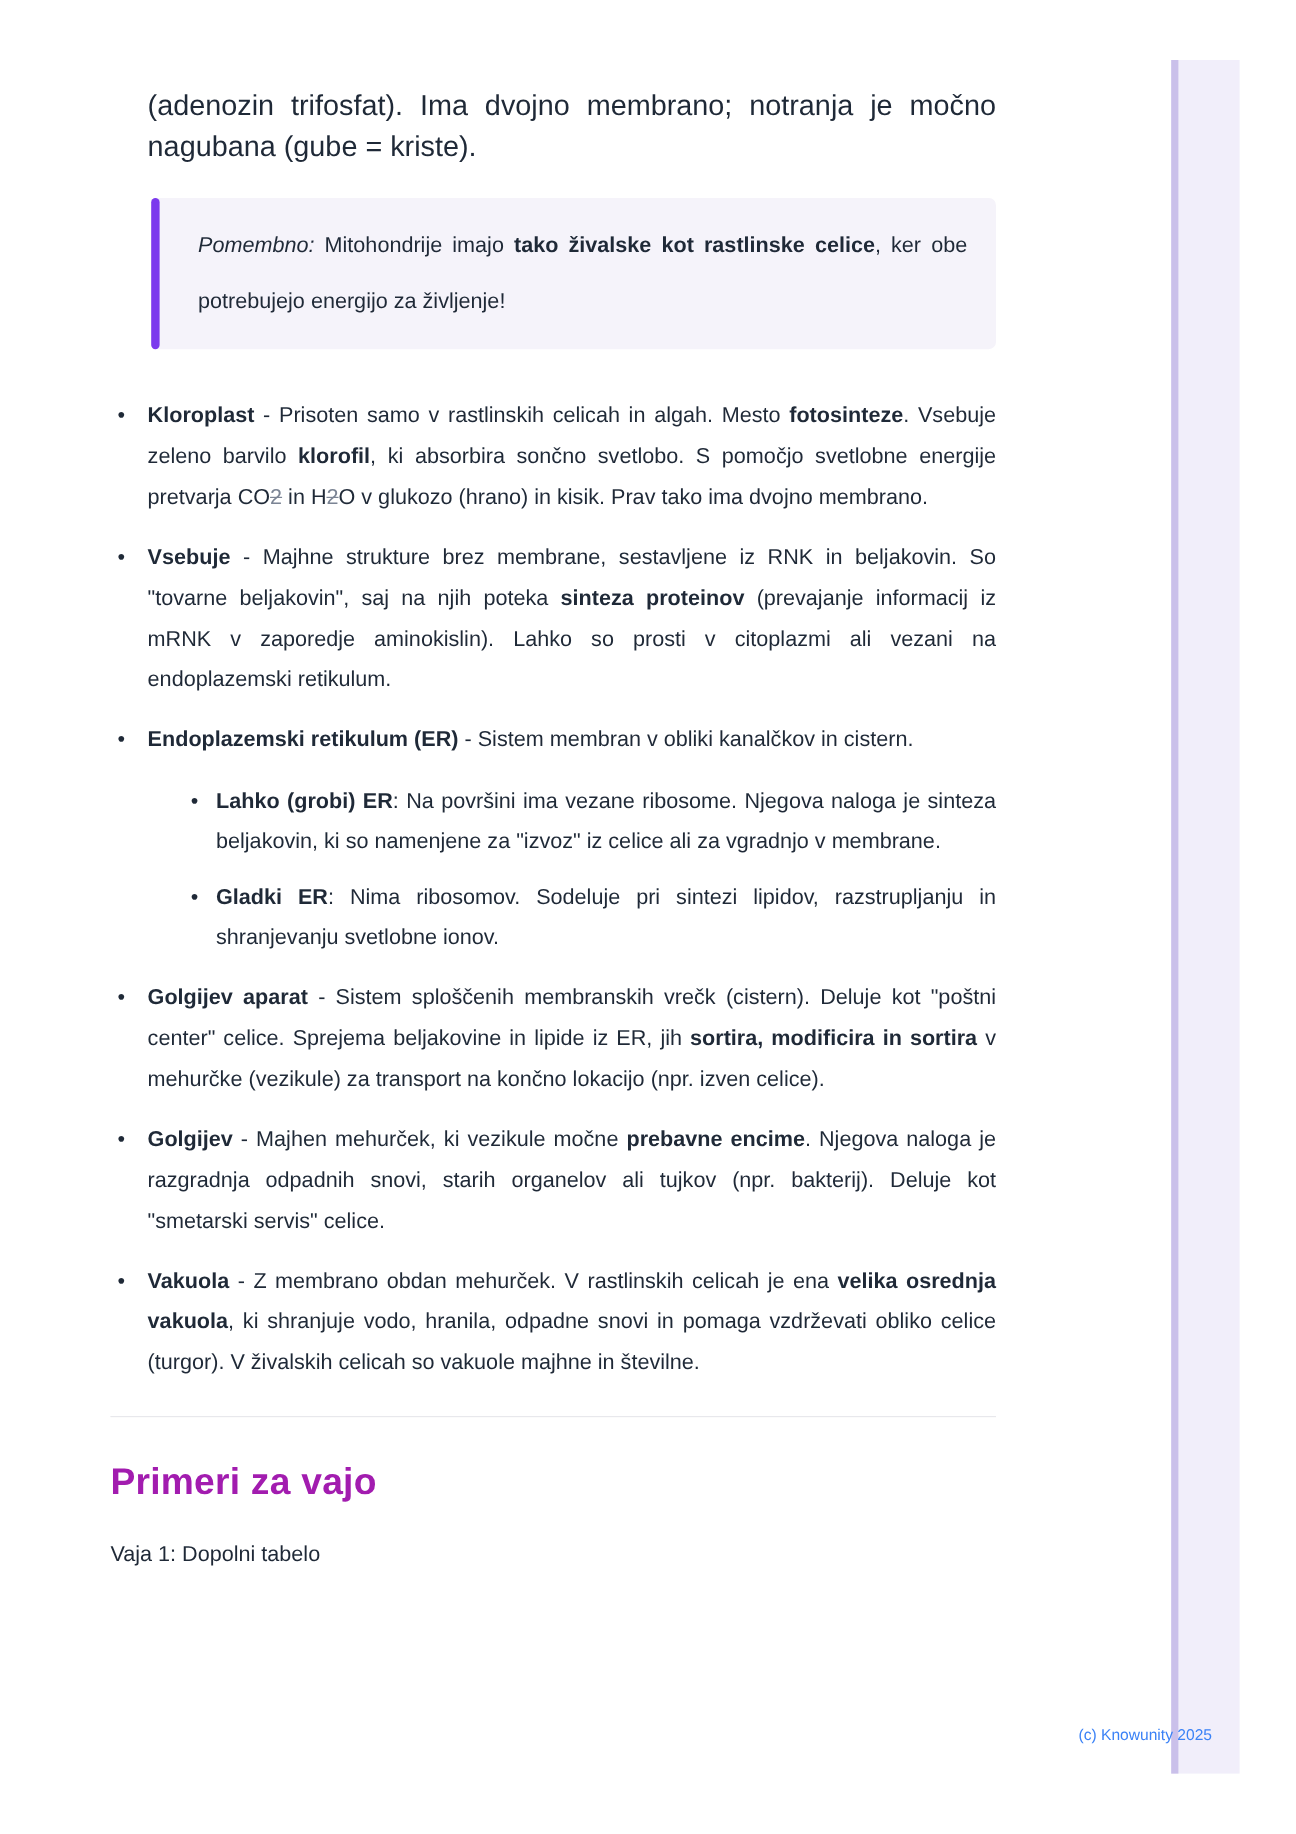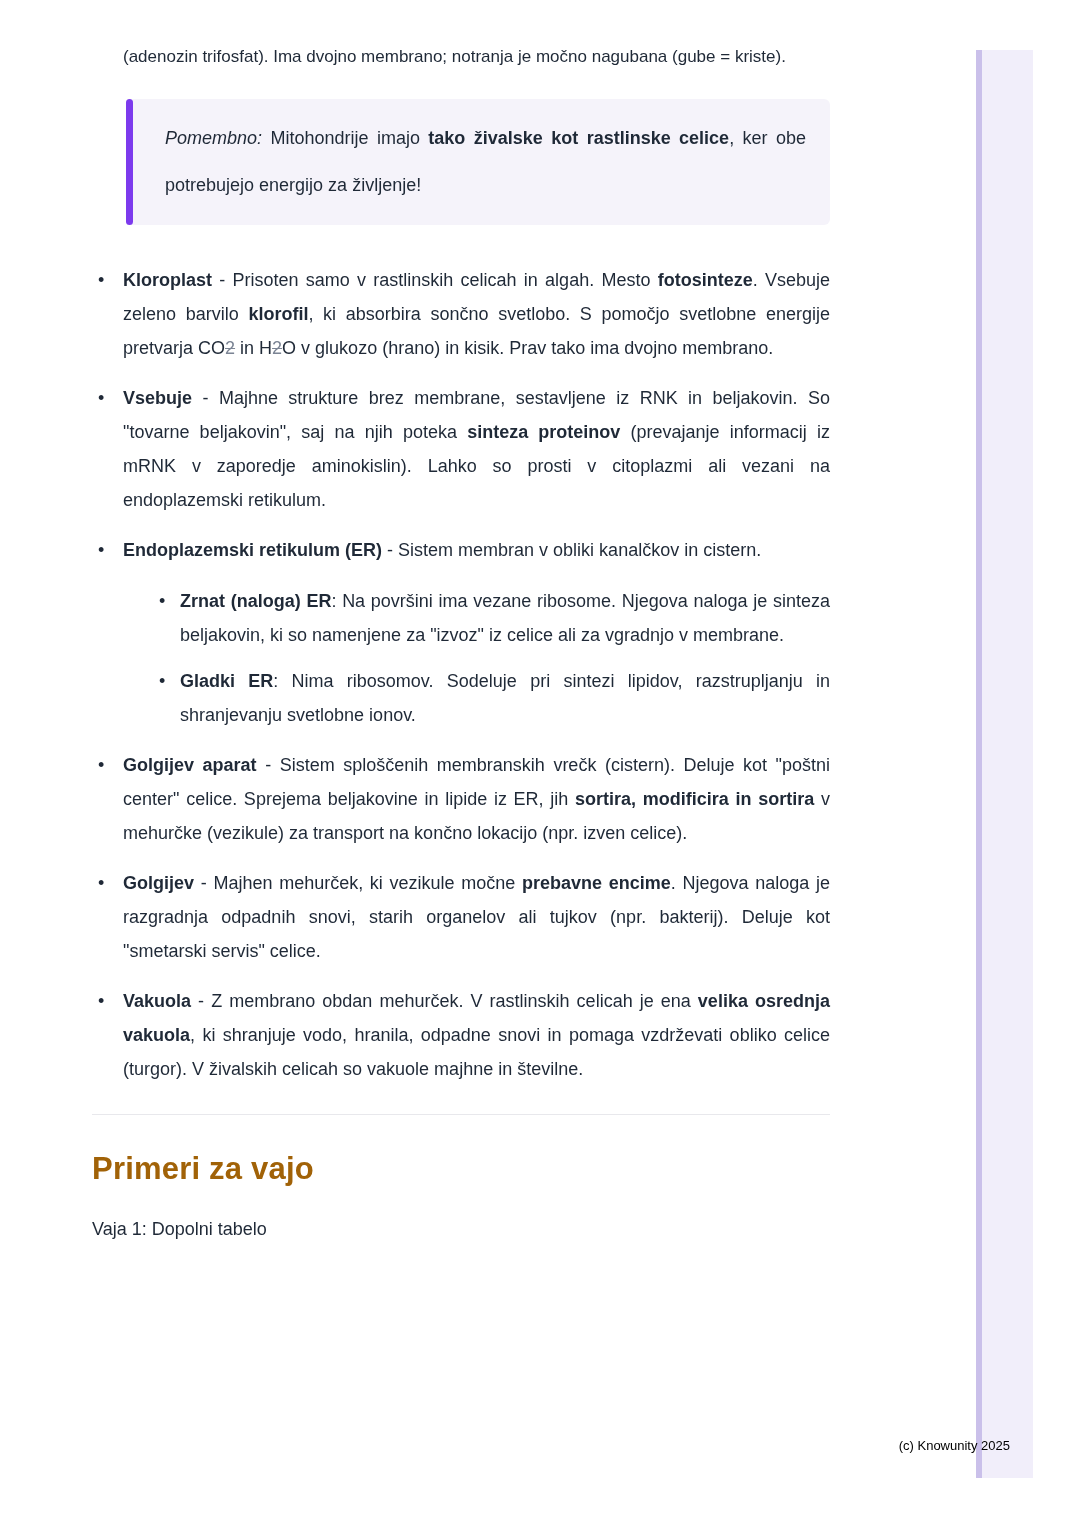--- a/index.html
+++ b/index.html
@@ -31,22 +31,22 @@
   .content {
     position: absolute;
     left: 92px;
     top: 0;
     width: 738px;
     z-index: 1;
   }
 
   .intro {
     margin: 0 0 0 31px;
-    padding-top: 40px;
-    font-size: 17px;
+    padding-top: 72px;
+    font-size: 24px;
     line-height: 34px;
     text-align: justify;
     text-align-last: left;
   }
 
   .callout {
     margin: 25px 0 0 34px;
     background: #f5f3fa;
     border-radius: 6px;
     position: relative;
@@ -109,37 +109,37 @@
     border-top: 1px solid #e8e8ec;
     margin: 28px 0 0 0;
     width: 738px;
   }
 
   .section-heading {
     margin: 34px 0 0 0;
     font-size: 31px;
     line-height: 40px;
     font-weight: 700;
-    color: #a16207;
+    color: #a21caf;
     letter-spacing: 0.2px;
   }
 
   .exercise-label {
     margin: 28px 0 0 0;
     font-size: 18px;
     font-weight: 400;
     line-height: 24px;
   }
 
   .footer-credit {
     position: absolute;
     top: 1438px;
     right: 70px;
     font-size: 13px;
-    color: #000000;
+    color: #3b82f6;
     z-index: 2;
   }
 </style>
 </head>
 <body>
 
 <div class="scroll-strip"></div>
 
 <div class="content">
 
@@ -147,21 +147,21 @@
 
   <div class="callout">
     <span class="callout-bar"></span>
     <span><span class="i">Pomembno:</span><span> Mitohondrije imajo </span><span class="b">tako živalske kot rastlinske celice</span><span>, ker obe potrebujejo energijo za življenje!</span></span>
   </div>
 
   <ul class="main-list" id="main-list">
       <li><span class="marker">•</span><span class="b">Kloroplast</span><span> - Prisoten samo v rastlinskih celicah in algah. Mesto </span><span class="b">fotosinteze</span><span>. Vsebuje zeleno barvilo </span><span class="b">klorofil</span><span>, ki absorbira sončno svetlobo. S pomočjo svetlobne energije pretvarja CO</span><span class="strike">2</span><span> in H</span><span class="strike">2</span><span>O v glukozo (hrano) in kisik. Prav tako ima dvojno membrano.</span></li>
       <li><span class="marker">•</span><span class="b">Vsebuje</span><span> - Majhne strukture brez membrane, sestavljene iz RNK in beljakovin. So "tovarne beljakovin", saj na njih poteka </span><span class="b">sinteza proteinov</span><span> (prevajanje informacij iz mRNK v zaporedje aminokislin). Lahko so prosti v citoplazmi ali vezani na endoplazemski retikulum.</span></li>
       <li><span class="marker">•</span><span class="b">Endoplazemski retikulum (ER)</span><span> - Sistem membran v obliki kanalčkov in cistern.</span><ul class="sub-list">
-          <li><span class="marker">•</span><span class="b">Zrnat (naloga) ER</span><span>: Na površini ima vezane ribosome. Njegova naloga je sinteza beljakovin, ki so namenjene za "izvoz" iz celice ali za vgradnjo v membrane.</span></li>
+          <li><span class="marker">•</span><span class="b">Lahko (grobi) ER</span><span>: Na površini ima vezane ribosome. Njegova naloga je sinteza beljakovin, ki so namenjene za "izvoz" iz celice ali za vgradnjo v membrane.</span></li>
           <li><span class="marker">•</span><span class="b">Gladki ER</span><span>: Nima ribosomov. Sodeluje pri sintezi lipidov, razstrupljanju in shranjevanju svetlobne ionov.</span></li>
         </ul></li>
       <li><span class="marker">•</span><span class="b">Golgijev aparat</span><span> - Sistem sploščenih membranskih vrečk (cistern). Deluje kot "poštni center" celice. Sprejema beljakovine in lipide iz ER, jih </span><span class="b">sortira, modificira in sortira</span><span> v mehurčke (vezikule) za transport na končno lokacijo (npr. izven celice).</span></li>
       <li><span class="marker">•</span><span class="b">Golgijev</span><span> - Majhen mehurček, ki vezikule močne </span><span class="b">prebavne encime</span><span>. Njegova naloga je razgradnja odpadnih snovi, starih organelov ali tujkov (npr. bakterij). Deluje kot "smetarski servis" celice.</span></li>
       <li><span class="marker">•</span><span class="b">Vakuola</span><span> - Z membrano obdan mehurček. V rastlinskih celicah je ena </span><span class="b">velika osrednja vakuola</span><span>, ki shranjuje vodo, hranila, odpadne snovi in pomaga vzdrževati obliko celice (turgor). V živalskih celicah so vakuole majhne in številne.</span></li>
     </ul>
 
   <hr class="divider">
 
   <h1 class="section-heading">Primeri za vajo</h1>

